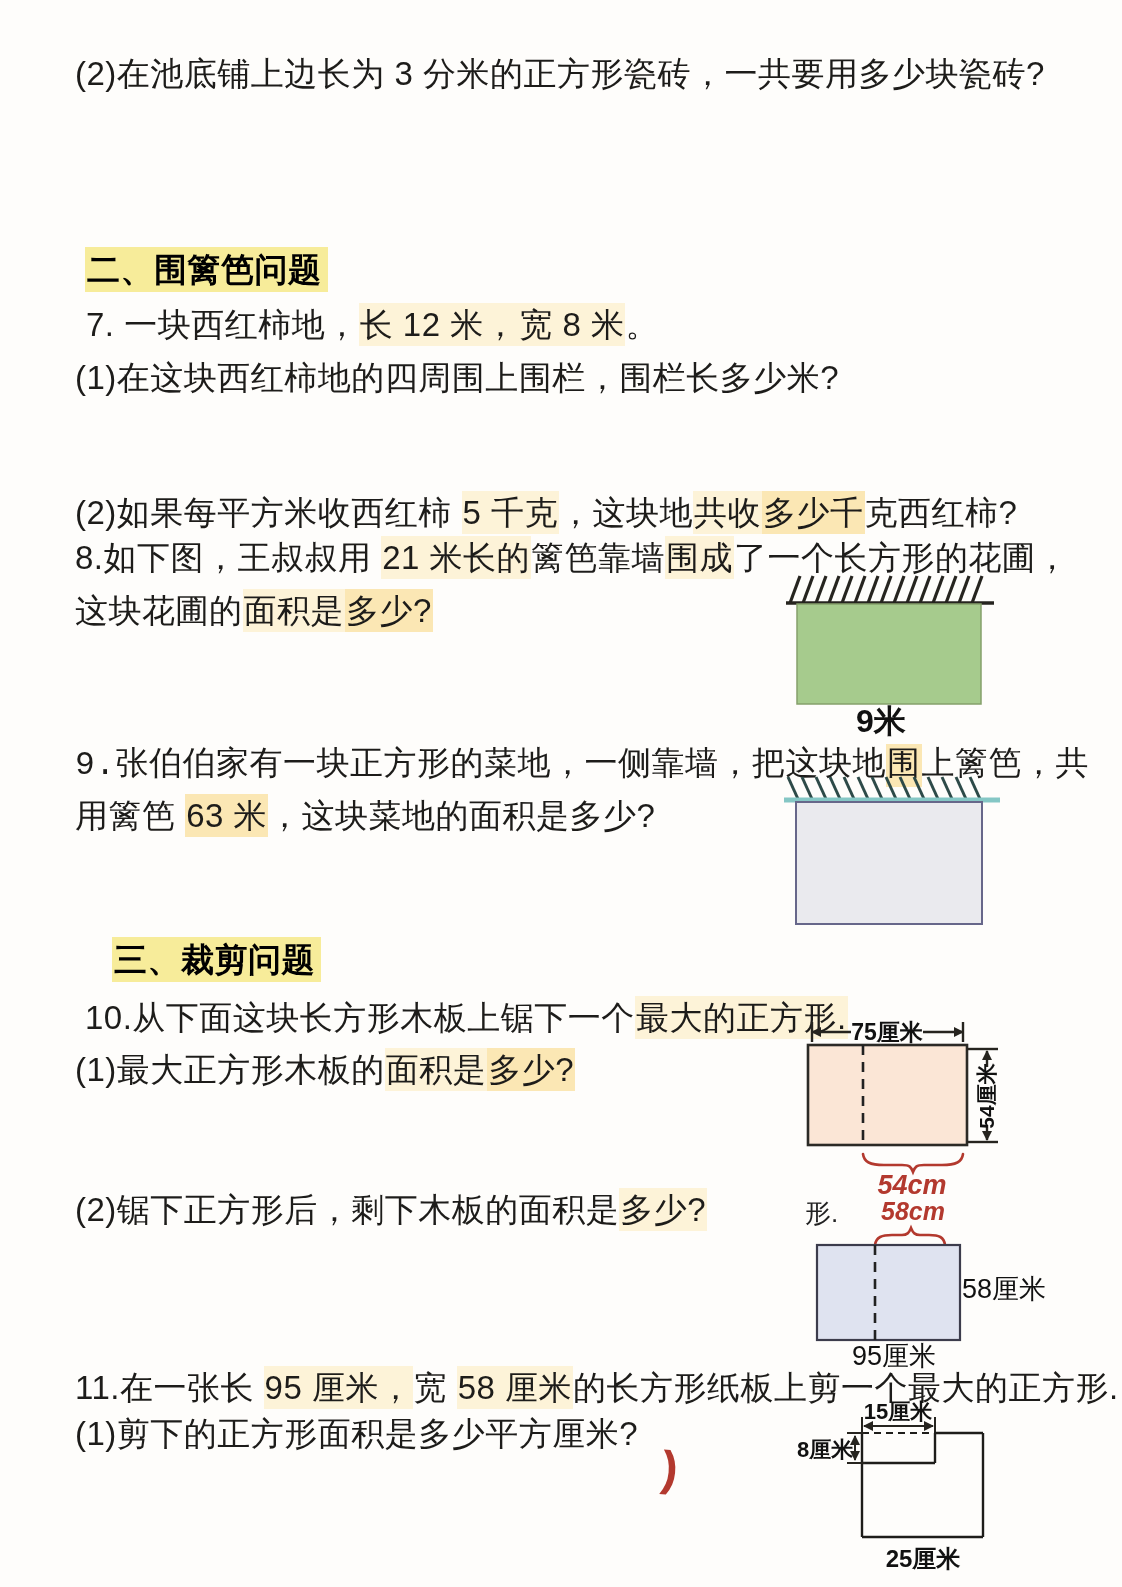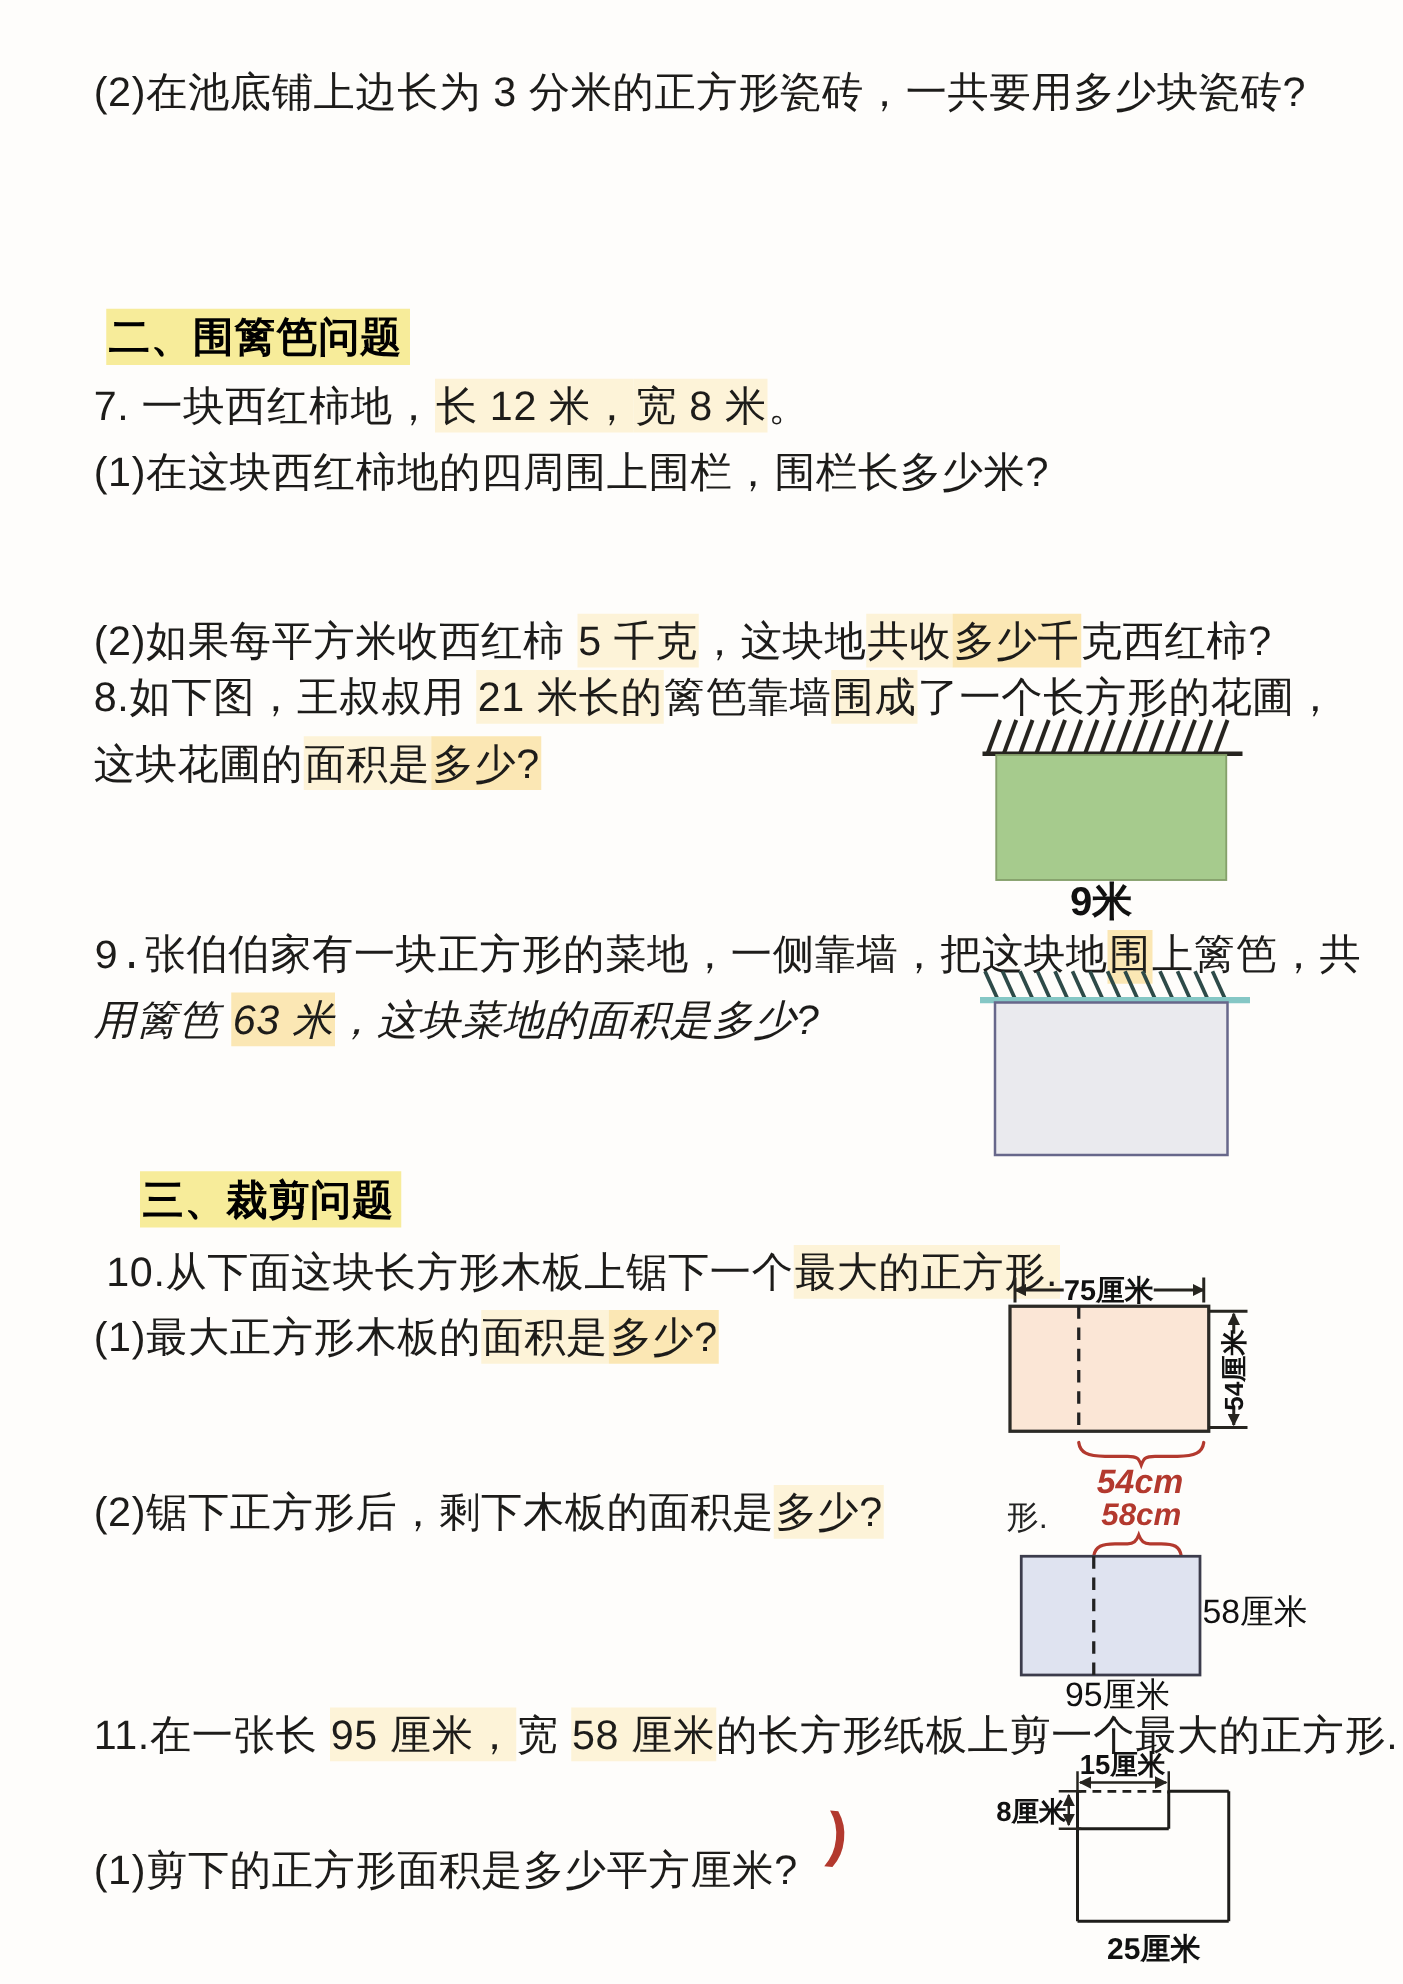--- a/index.html
+++ b/index.html
@@ -38,38 +38,38 @@
     <marker id="arr" markerWidth="11" markerHeight="10" refX="9" refY="5" orient="auto-start-reverse" markerUnits="userSpaceOnUse">
       <path d="M0,0 L10,5 L0,10 z" fill="#26241f"></path>
     </marker>
   </defs>
 </svg>
 
 <div class="line" style="left:75px; top:52px;"><span>(2)在池底铺上边长为 3 分米的正方形瓷砖，一共要用多少块瓷砖?</span></div>
 
 <div class="line section" style="left:85px; top:248px;"><span class="hl-yellow">二、围篱笆问题</span></div>
 
-<div class="line" style="left:75px; top:303px;"><span>7. 一块西红柿地，</span><span class="hl-cream">长 12 米，</span><span class="hl-cream">宽 8 米</span><span>。</span></div>
+<div class="line" style="left:86px; top:303px;"><span>7. 一块西红柿地，</span><span class="hl-cream">长 12 米，</span><span class="hl-cream">宽 8 米</span><span>。</span></div>
 <div class="line" style="left:75px; top:356px;"><span>(1)在这块西红柿地的四周围上围栏，围栏长多少米?</span></div>
 <div class="line" style="left:75px; top:446px;margin-top:45px;"><span>(2)如果每平方米收西红柿 </span><span class="hl-cream">5 千克</span><span>，这块地</span><span class="hl-cream">共收</span><span class="hl-gold">多少千</span><span>克西红柿?</span></div>
 
 <div class="line" style="left:75px; top:536px;"><span>8.如下图，王叔叔用 </span><span class="hl-cream">21 米长的</span><span>篱笆靠墙</span><span class="hl-cream">围成</span><span>了一个长方形的花圃，</span></div>
 <div class="line" style="left:75px; top:589px;"><span>这块花圃的</span><span class="hl-cream">面积是</span><span class="hl-gold">多少?</span></div>
 
 <div class="line" style="left:75px; top:741px;font-family:Liberation Mono, monospace;"><span>9.张伯伯家有一块正方形的菜地，一侧靠墙，把这块地</span><span class="hl-gold">围</span><span>上篱笆，共</span></div>
-<div class="line" style="left:75px; top:794px;font-style:italic;"><span>用篱笆 </span><span class="hl-gold">63 米</span><span>，这块菜地的面积是多少?</span></div>
+<div class="line" style="left:75px; top:794px;"><span>用篱笆 </span><span class="hl-gold">63 米</span><span>，这块菜地的面积是多少?</span></div>
 
 <div class="line section" style="left:85px; top:938px;margin-left:27px;"><span class="hl-yellow">三、裁剪问题</span></div>
 
 <div class="line" style="left:85px; top:996px;"><span>10.从下面这块长方形木板上锯下一个</span><span class="hl-cream">最大的正方形.</span></div>
 <div class="line" style="left:75px; top:1048px;"><span>(1)最大正方形木板的</span><span class="hl-cream">面积是</span><span class="hl-gold">多少?</span></div>
 <div class="line" style="left:75px; top:1188px;"><span>(2)锯下正方形后，剩下木板的面积是</span><span class="hl-cream">多少?</span></div>
 
 <div class="line" style="left:75px; top:1366px;"><span>11.在一张长 </span><span class="hl-cream">95 厘米，</span><span>宽 </span><span class="hl-cream">58 厘米</span><span>的长方形纸板上剪一个最大的正方形.</span></div>
-<div class="line" style="left:75px; top:1474px;"><span>(1)剪下的正方形面积是多少平方厘米?</span></div>
+<div class="line" style="left:75px; top:1412px;"><span>(1)剪下的正方形面积是多少平方厘米?</span></div>
 
 <svg class="diagram" style="left:770px; top:565px;" width="235" height="180" viewBox="0 0 235 180">
   <g stroke="#26241f" stroke-width="3.2">
     <line x1="20" y1="38" x2="30" y2="11"></line>
       <line x1="33" y1="38" x2="43" y2="11"></line>
     <line x1="46" y1="38" x2="56" y2="11"></line>
       <line x1="59" y1="38" x2="69" y2="11"></line>
     <line x1="72" y1="38" x2="82" y2="11"></line>
       <line x1="85" y1="38" x2="95" y2="11"></line>
     <line x1="98" y1="38" x2="108" y2="11"></line>

